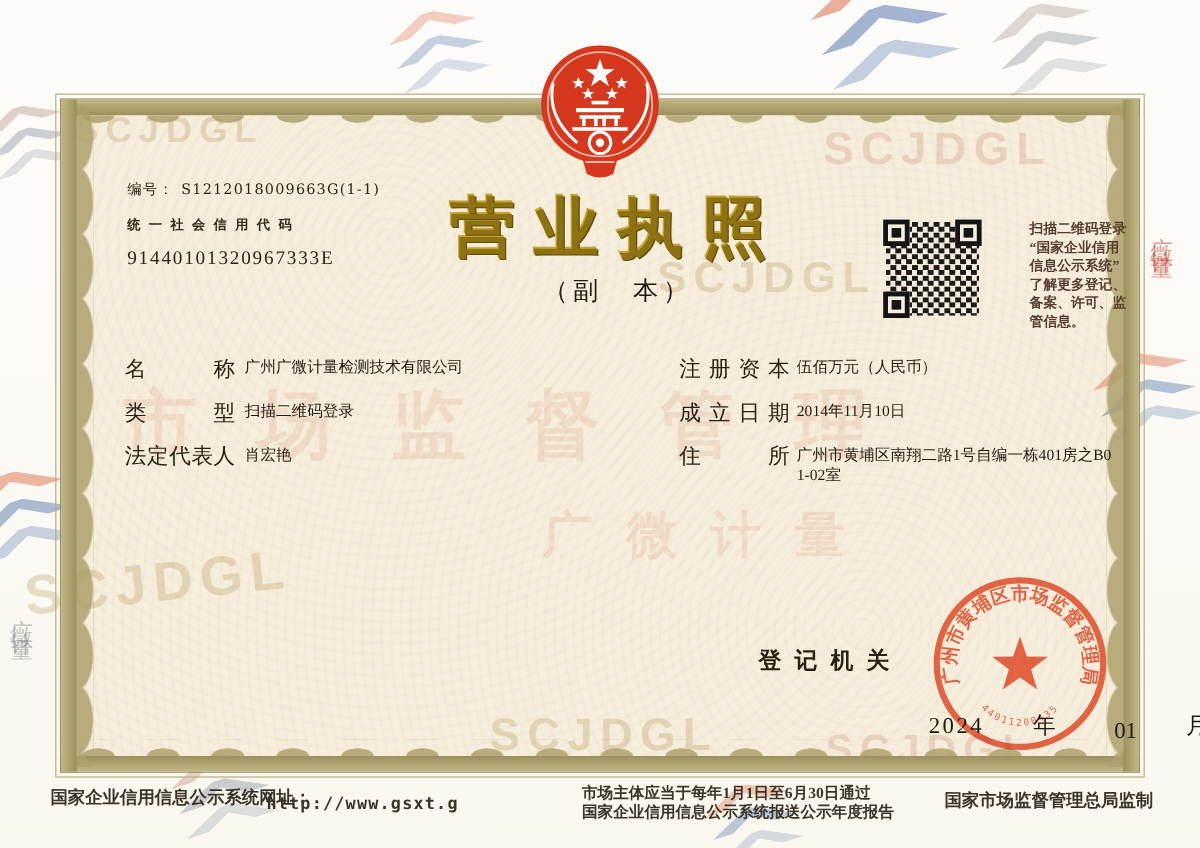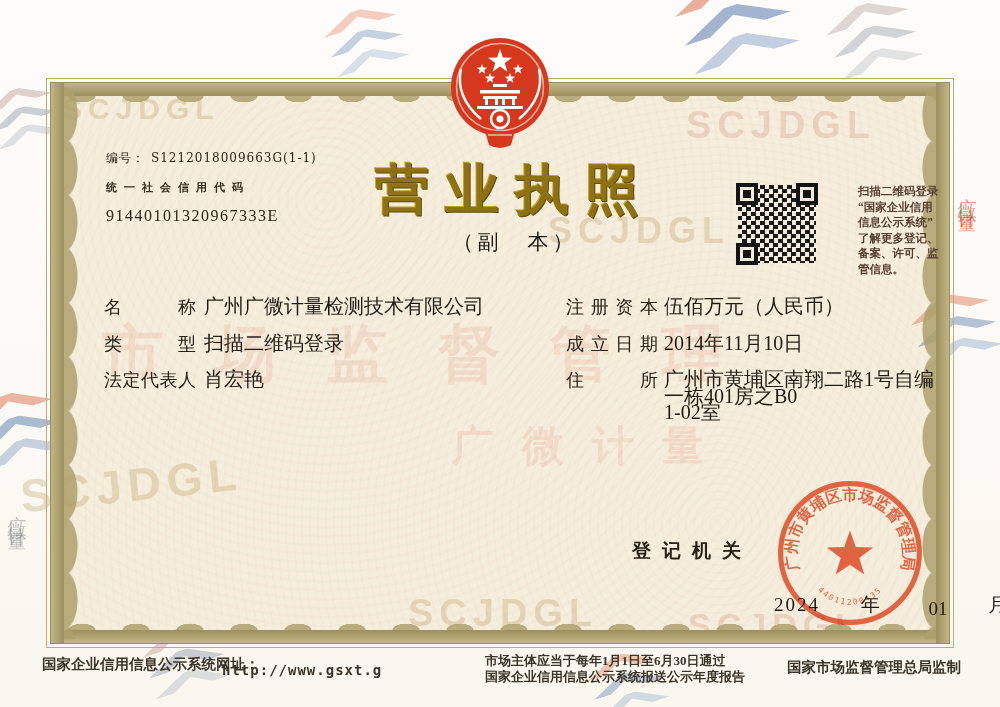--- a/index.html
+++ b/index.html
@@ -62,21 +62,21 @@
     background-size:9px 9px; background-clip:content-box; }
   .qr .finder { position:absolute; width:22px; height:22px; border:4px solid #141414; background:#f6eedd; }
   .qr .finder::after { content:""; position:absolute; left:3px; top:3px; width:8px; height:8px; background:#141414; }
   .qr .f-tl { left:3px; top:3px; } .qr .f-tr { right:3px; top:3px; } .qr .f-bl { left:3px; bottom:3px; }
   .qr-caption { left:830px; top:184px; width:96px; font-size:11.5px; line-height:15.5px;
     color:#553f2e; white-space:pre-line; font-weight:bold;margin-left:28px; }
 
   .row { display:flex; align-items:flex-start; }
   .flabel { flex:none; display:inline-block; font-size:18px; color:#272215; text-align:justify; text-align-last:justify; }
   .flabel-l { width:92px; } .flabel-r { width:92px; }
-  .fval { font-size:20px; color:#201b12; margin-top:3px; white-space:pre-line; line-height:16.5px; }
+  .fval { font-size:13px; color:#201b12; margin-top:3px; white-space:pre-line; line-height:16.5px; }
   .row-l { left:104px; } .row-l .fval { margin-left:8px; width:390px; }
   .row-r { left:566px; } .row-r .fval { margin-left:6px; width:280px; }
   .r1 { top:295px; } .r2 { top:332px; } .r3 { top:368px; } .r4 { top:400px; }
 
   .authority { left:632px; top:538px; font-size:19px; letter-spacing:11px; font-weight:bold; color:#272215; white-space:nowrap; }
   .dateline { left:738px; top:592px; font-size:19px; color:#1d1a14; white-space:nowrap; z-index:4; }
   .dateline span { display:inline-block;margin-left:36px; }
   .dl-year { letter-spacing:2px; } .dl-yu { margin:0 8px 0 10px; }
   .dl-month { transform:translateY(4px); } .dl-mu { margin:0 14px 0 6px; }
   .dl-day { transform:translateY(5px); } .dl-du { margin-left:6px; }

